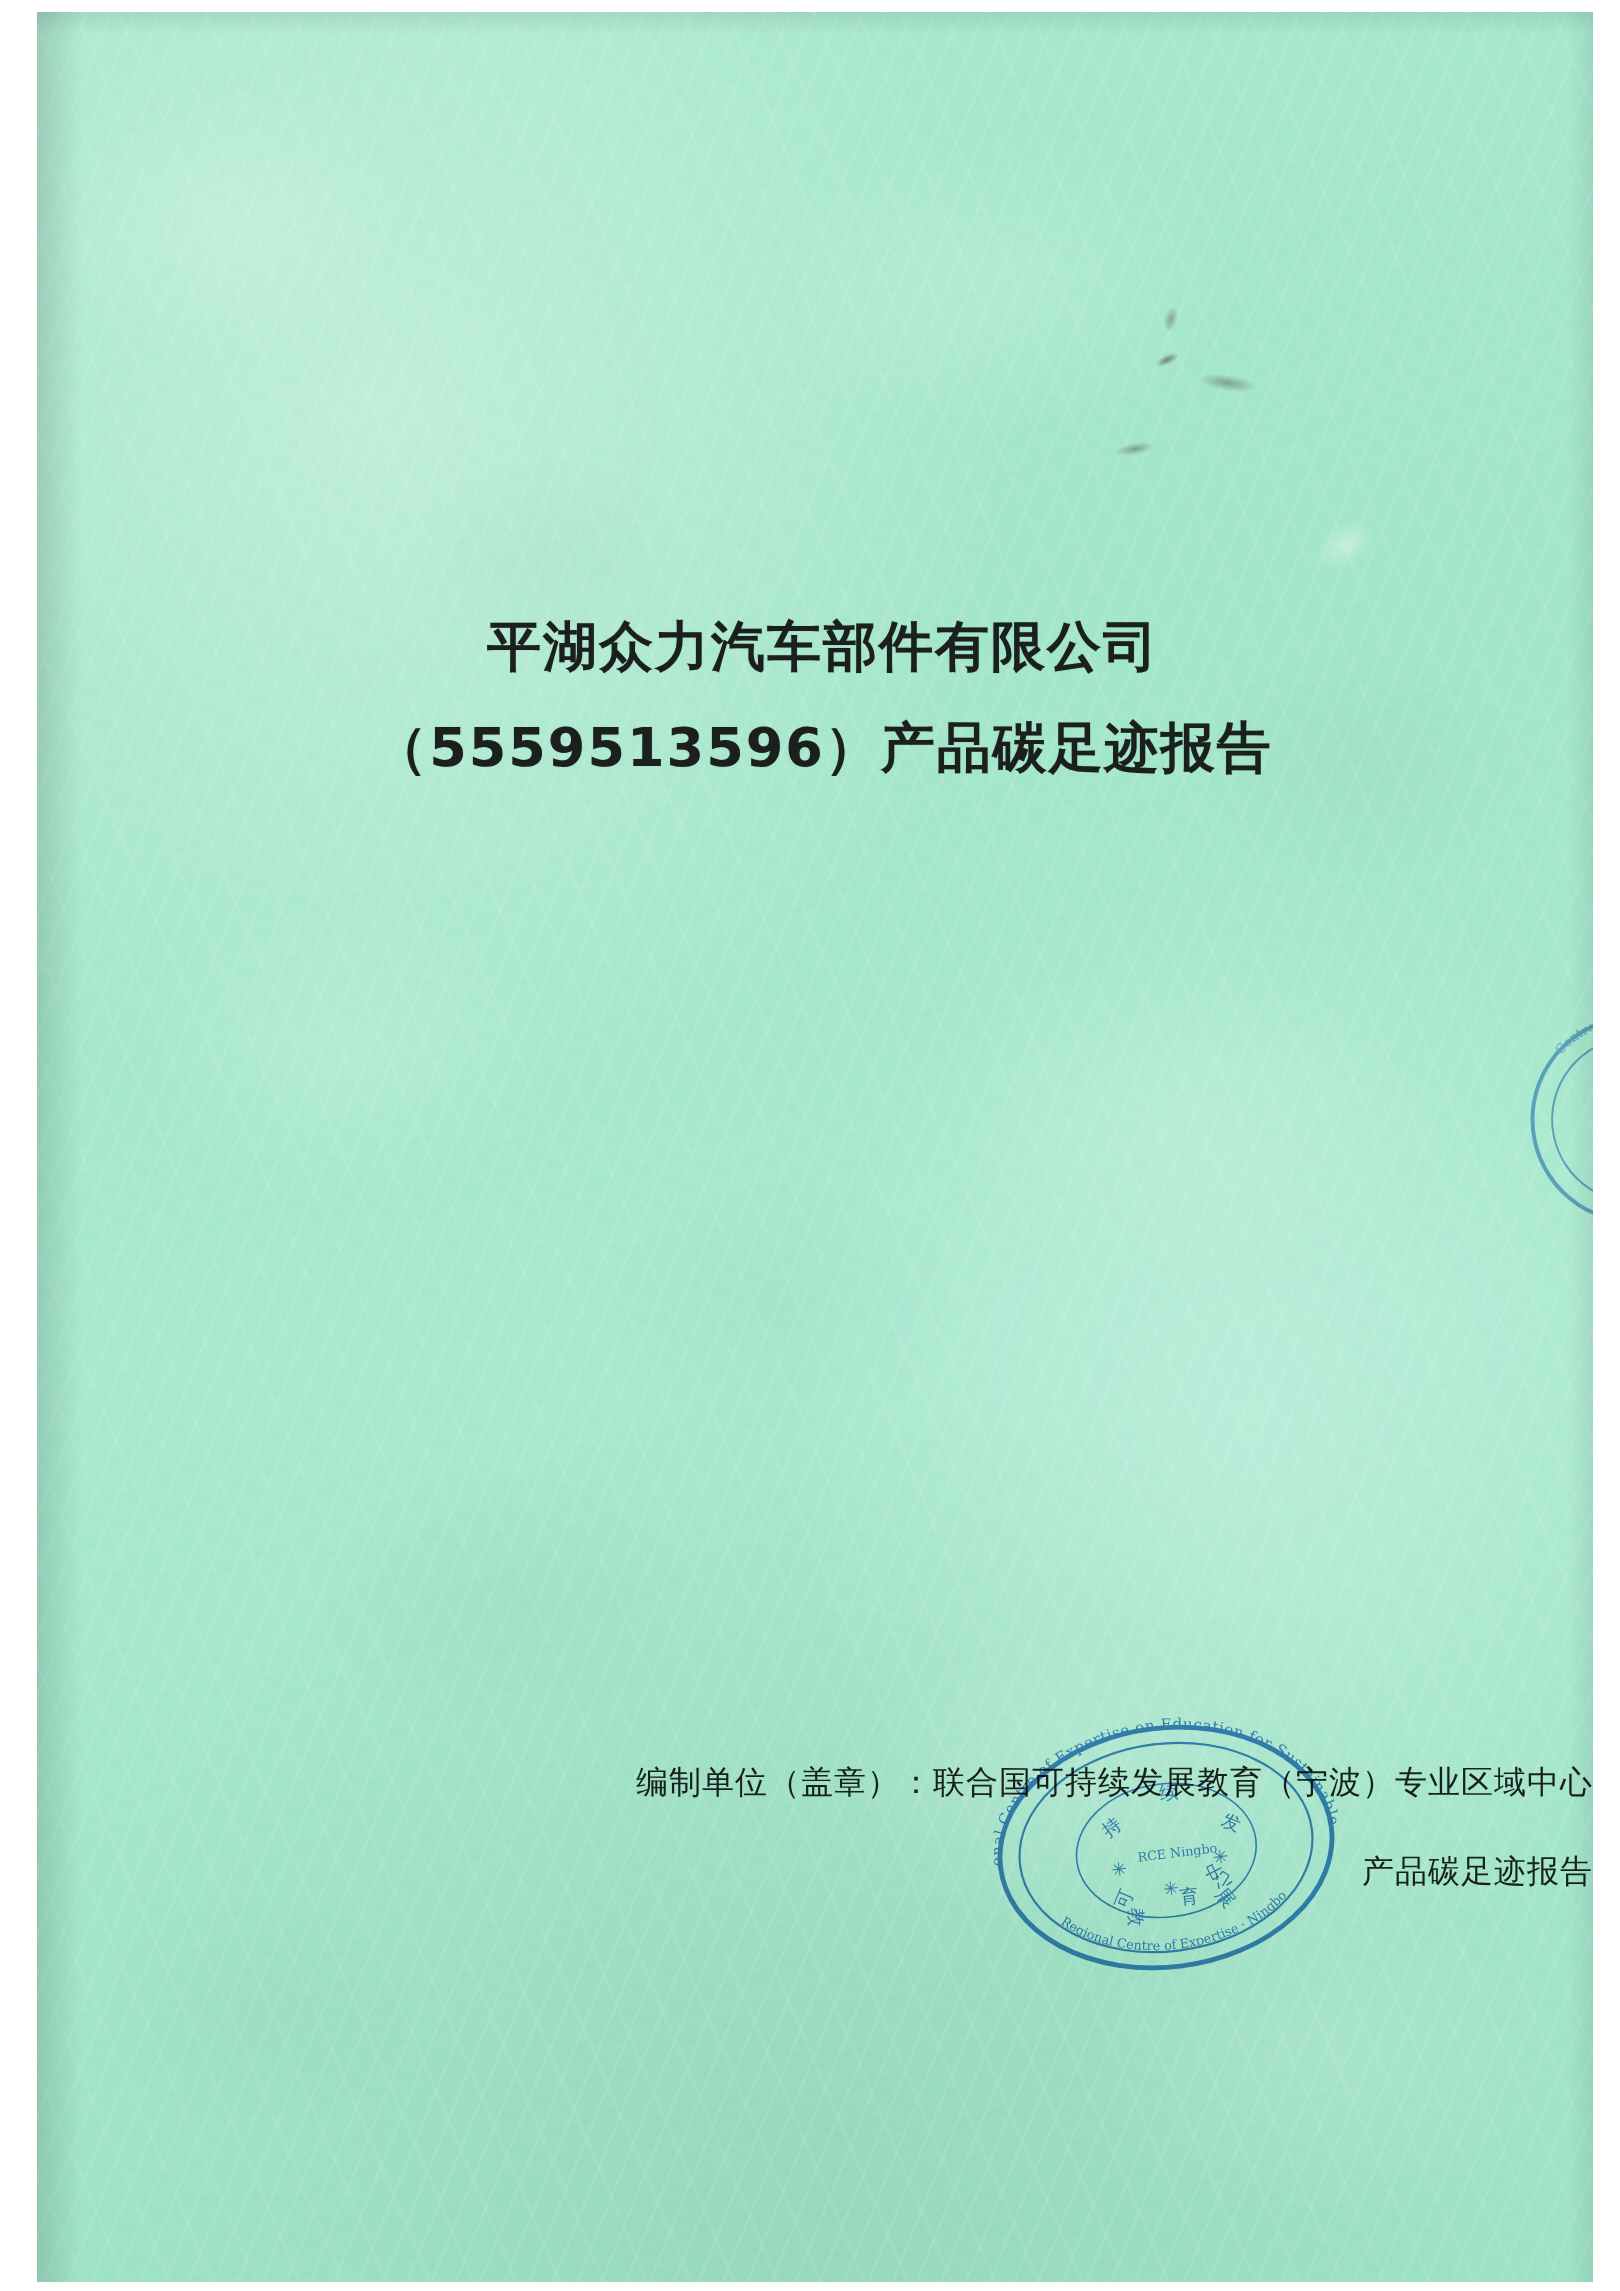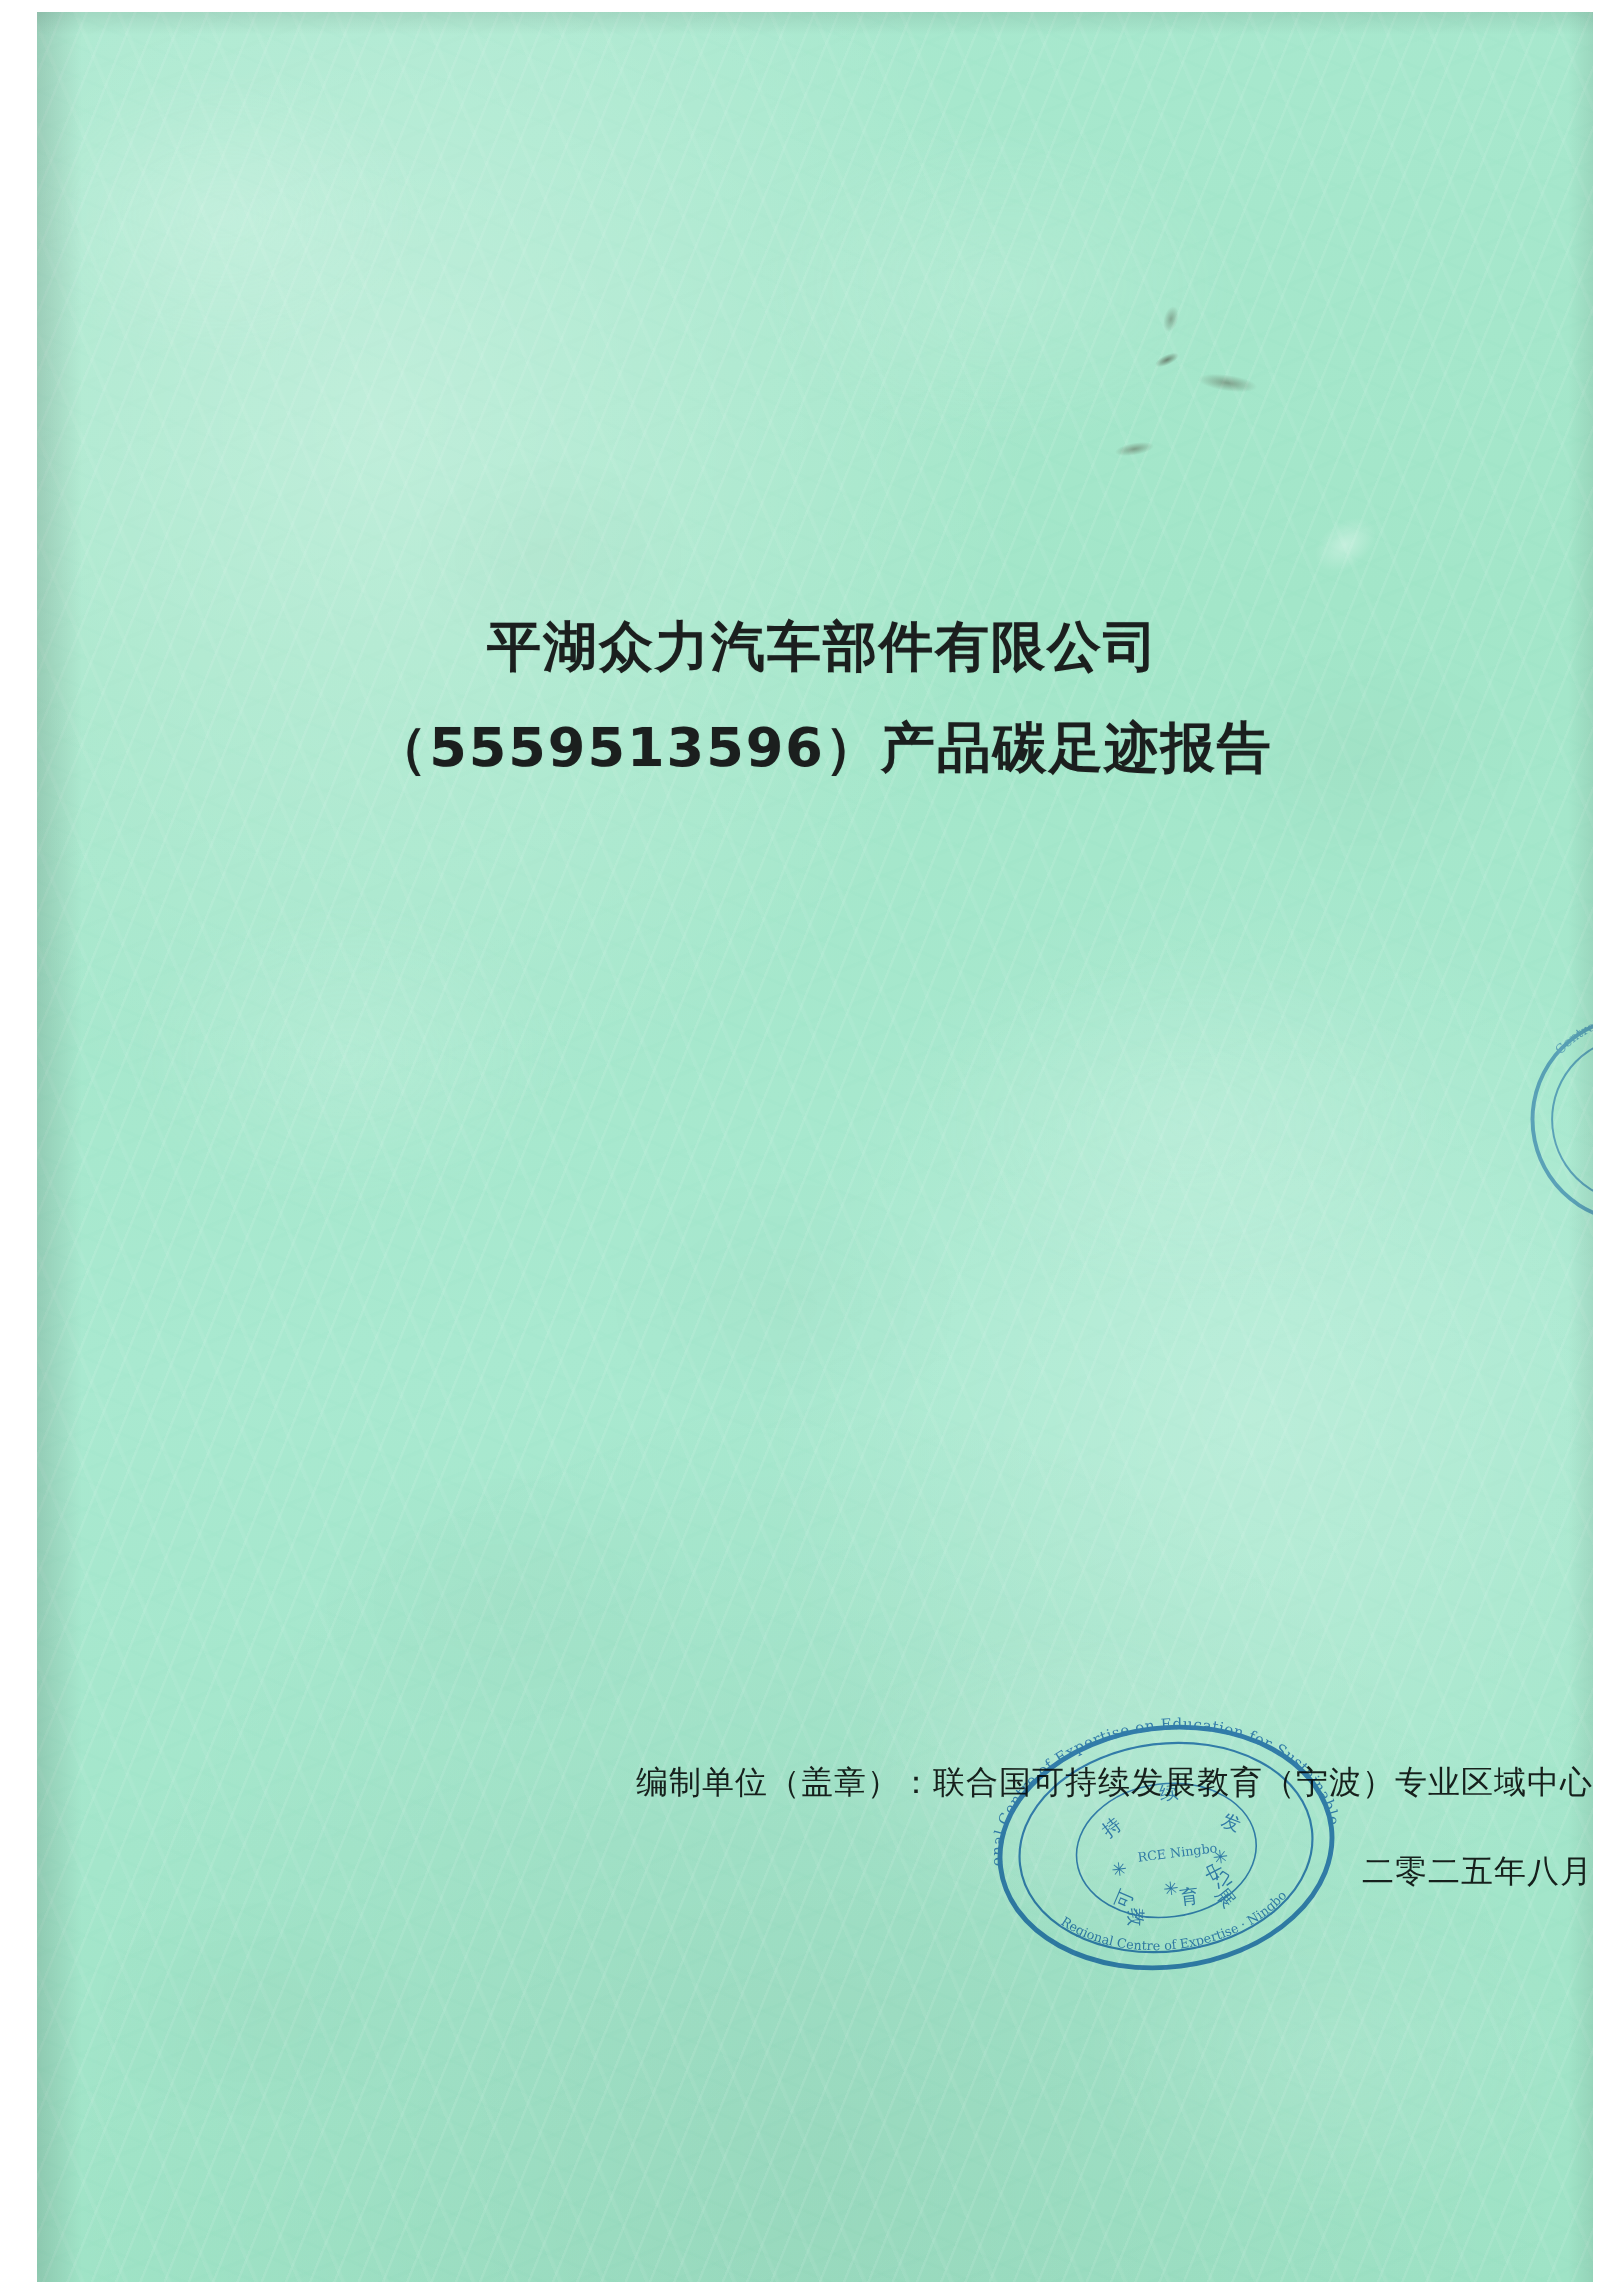--- a/index.html
+++ b/index.html
@@ -222,21 +222,21 @@
       </svg>
     </div>
 
     <div class="title-block">
       <div class="title-line">平湖众力汽车部件有限公司</div>
       <div class="title-line">（5559513596）产品碳足迹报告</div>
     </div>
 
     <div class="footer-block">
       <div class="footer-line">编制单位（盖章）：联合国可持续发展教育（宁波）专业区域中心</div>
-      <div class="footer-line">二零二五年八月</div>
+      <div class="footer-line">产品碳足迹报告</div>
     </div>
 
     <div class="stamp main">
       <svg viewBox="0 0 400 270" width="392" height="265" aria-hidden="true">
         <defs>
           <path id="pArcTop" d="M 32,135 A 168,120 0 0 1 368,135"></path>
           <path id="pArcBot" d="M 52,135 A 148,104 0 0 0 348,135"></path>
           <path id="pArcTopIn" d="M 58,135 A 142,100 0 0 1 342,135"></path>
         </defs>
         <ellipse cx="200" cy="135" r="0" rx="170" ry="122" fill="none" stroke="#1f6fc4" stroke-width="5"></ellipse>

